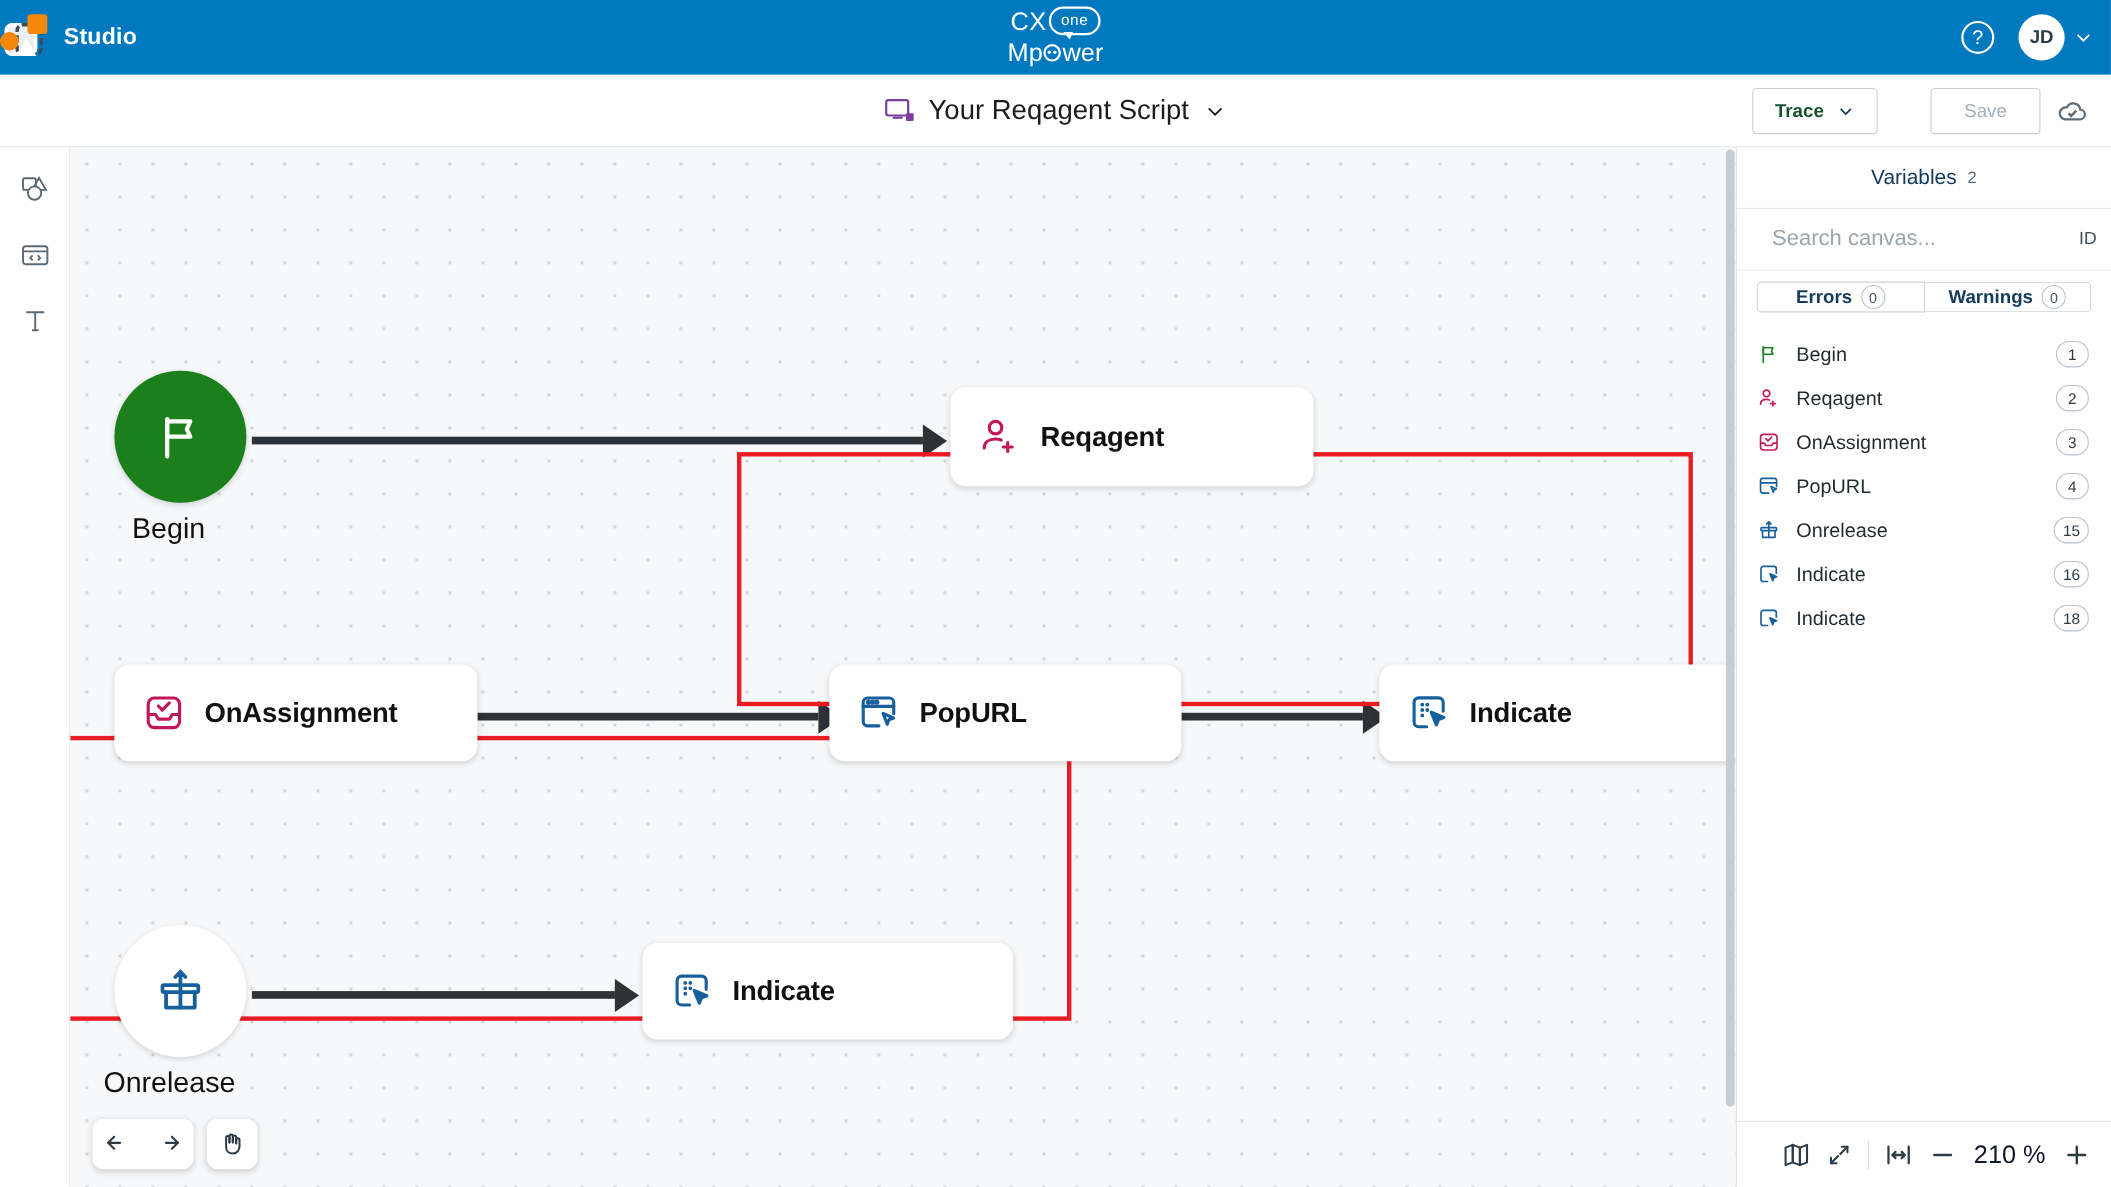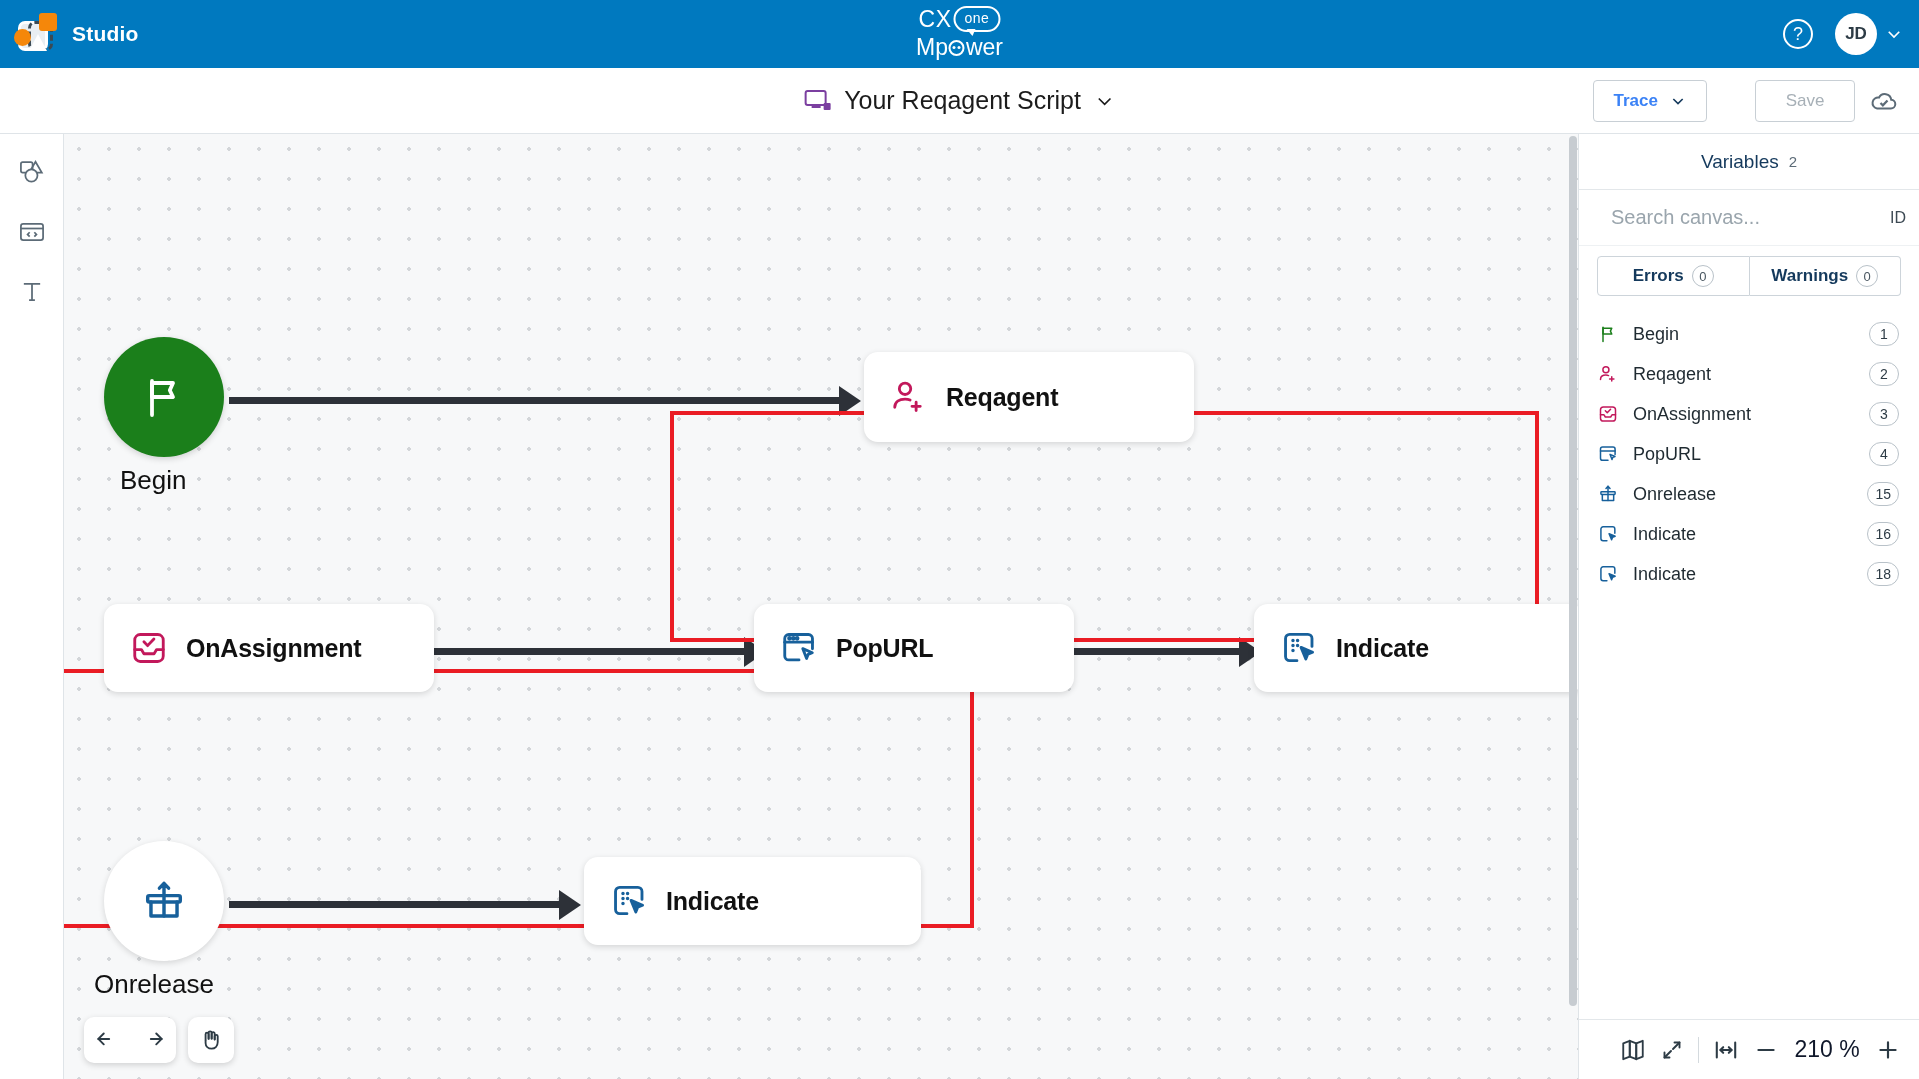--- a/index.html
+++ b/index.html
@@ -9,21 +9,21 @@
     overflow: hidden;
     background: #ffffff;
   }
   #app { position: relative; width: 1919px; height: 1079px; }
 
   
   .topbar {
     position: absolute; left: 0; top: 0; width: 1919px; height: 68px;
     background: #0079bf; display: flex; align-items: center;
   }
-  .brand { display: flex; align-items: center; padding-left: 14px; gap: 14px; }
+  .brand { display: flex; align-items: center; gap: 14px; }
   .brand-logo { width: 44px; height: 44px; position: relative; }
   .bl-sq {
     position: absolute; left: 4px; top: 9px; width: 30px; height: 30px;
     border: 3px solid #ffffff; border-radius: 7px; background: #e9eef2;
   }
   .bl-dash {
     position: absolute; left: 14px; top: 9px; width: 25px; height: 30px;
     border: 3px dashed #3b4a54; border-radius: 7px; background: transparent;
   }
   .bl-orange-sq {
@@ -97,21 +97,21 @@
   .si-dot { position: absolute; right: 0px; bottom: 2px; width: 7px; height: 7px; background: #7b3fa0; border-radius: 1px;}
   .script-name { font-size: 25px; color: #1c1c1c; font-weight: 400; }
   .script-chev { font-size: 17px; color: #1c1c1c; }
 
   .tb-right { position: absolute; right: 18px; display: flex; align-items: center; gap: 12px; }
   .btn {
     height: 42px; border: 1px solid #c8cfd5; border-radius: 4px; background: #fff;
     display: flex; align-items: center; justify-content: center; gap: 12px;
     font-size: 17px; padding: 0 20px; cursor: pointer;
   }
-  .btn-trace { color: #3b82f6; font-weight: 600; min-width: 108px; }
+  .btn-trace { color: #14532d; font-weight: 600; min-width: 108px; }
   .btn-save { color: #a7b0b7; min-width: 100px; cursor: default; margin-left: 36px; }
   .cloud-icon { width: 34px; height: 34px; display:flex; align-items:center; justify-content:center; cursor:pointer;}
 
   
   .left-rail {
     position: absolute; left: 0; top: 134px; width: 64px; height: 945px;
     background: #fff; border-right: 1px solid #dfe4e8;
     display: flex; flex-direction: column; align-items: center; padding-top: 18px; gap: 20px;
   }
   .rail-btn { width: 40px; height: 40px; display: flex; align-items: center; justify-content: center; cursor: pointer; }
@@ -182,21 +182,21 @@
   .rp-search input {
     flex: 1; border: none; outline: none; font-size: 20px; color: #2d3b45;
     font-family: "Liberation Sans", sans-serif; background: transparent;
   }
   .rp-search input::placeholder { color: #9aa5ad; }
   .rp-id { font-size: 16px; color: #3d4a54; cursor: pointer; }
   .rp-sort { cursor: pointer; color: #2d3b45; display:flex; }
 
   .rp-ew { display: flex; padding: 10px 18px 14px 18px; gap: 0; }
   .ew-btn {
-    flex: 1; height: 40px; border: 1px solid #cdd4da; background: #fff;
+    flex: 1; height: 28px; border: 1px solid #cdd4da; background: #fff;
     display: flex; align-items: center; justify-content: center; gap: 8px;
     font-size: 17px; font-weight: 600; color: #14395c; cursor: pointer;
   }
   .ew-left { border-radius: 4px 0 0 4px; }
   .ew-right { border-radius: 0 4px 4px 0; border-left: none; }
   .ew-count {
     width: 22px; height: 22px; border: 1px solid #b9c2c9; border-radius: 50%;
     font-size: 13px; font-weight: 400; color: #4a5761;
     display: flex; align-items: center; justify-content: center;
   }

